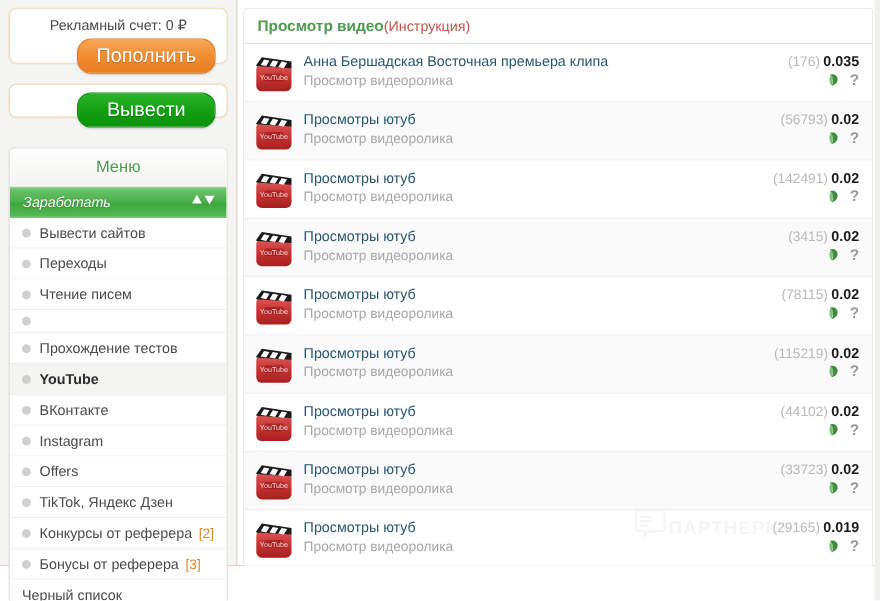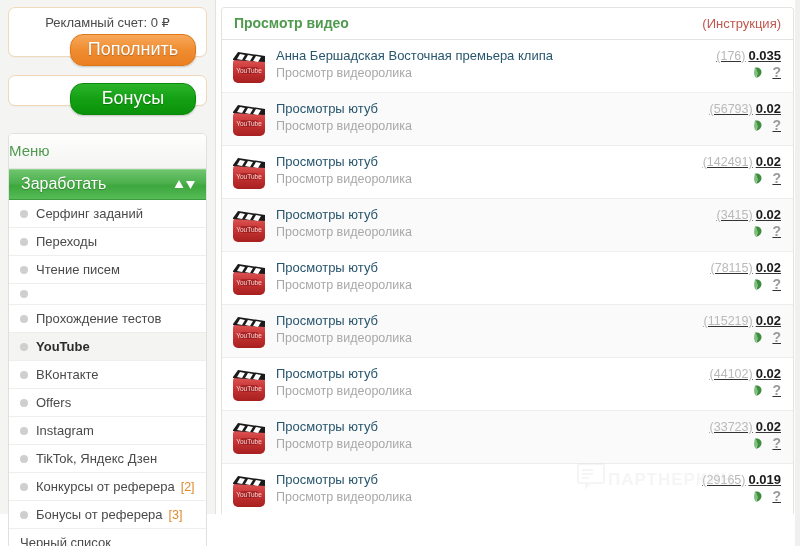--- a/index.html
+++ b/index.html
@@ -74,39 +74,39 @@
 
   .menu-panel {
     margin: 16px 8px 0 8px;
     background: #ffffff;
     border: 1px solid #e0e0dd;
     border-radius: 5px;
     overflow: hidden;
     box-shadow: 0 1px 1px rgba(0,0,0,.03);
   }
   .menu-title {
-    text-align: left;
+    text-align: center;
     color: #4f9a4f;
     font-size: 15px;
     padding: 8px 0 9px 0;
     background: linear-gradient(to bottom,#fefefe,#f4f4f2);
     border-bottom: 1px solid #e4e4e1;
   }
   .group-bar {
     display: flex;
-    align-items: center;
     justify-content: space-between;
     background: linear-gradient(to bottom,#6ec46e 0%, #4cb04c 45%, #3da73d 55%, #56bb56 100%);
     color: #ffffff;
-    font-size: 16px;
+    font-size: 13px;
     padding: 5px 10px 6px 12px;
     text-shadow: 0 1px 1px rgba(0,0,0,.25);
     cursor: pointer;
     border-top: 1px solid #8ed38e;
     border-bottom: 1px solid #3f9b3f;
+    font-style: italic;
   }
   .arrows { display: inline-block; line-height: 0; }
   .arrows svg { display: block; }
 
   .menu-item {
     display: flex;
     align-items: center;
     padding: 6px 10px 6px 11px;
     border-bottom: 1px solid #eeeeec;
     color: #4a4a4a;
@@ -153,21 +153,21 @@
     flex: 1 1 auto;
     display: flex;
     flex-direction: column;
     min-height: 0;
     overflow: hidden;
     position: relative;
   }
   .main-head {
     display: flex;
     align-items: center;
-    justify-content: space-between;
+    justify-content: flex-start;
     padding: 7px 12px 8px 12px;
     border-bottom: 1px solid #e3e3e0;
     background: #ffffff;
   }
   .main-title {
     color: #4f9a4f;
     font-size: 14px;
     font-weight: bold;
   }
   .main-link {
@@ -210,21 +210,20 @@
     font-size: 12.5px;
     line-height: 15px;
     margin-top: 3px;
   }
 
   .row-right {
     flex: 0 0 auto;
     text-align: center;
     padding-left: 10px;
     white-space: nowrap;
-    text-decoration: underline;
   }
   .row-count { color: #b9b9b9; font-size: 12.5px; }
   .row-price { color: #1a1a1a; font-size: 13px; font-weight: bold; margin-left: 3px; }
   .row-icons {
     margin-top: 3px;
     display: flex;
     justify-content: flex-end;
     align-items: center;
     gap: 7px;
   }
@@ -265,42 +264,42 @@
     <div class="acct-box">
       <div class="acct-label">Рекламный счет: 0 ₽</div>
       <div class="acct-btn-wrap">
         <span class="pill orange">Пополнить</span>
       </div>
     </div>
     <div class="acct-spacer"></div>
 
     <div class="acct-box">
       <div class="acct-btn-wrap">
-        <span class="pill green">Бонусы</span>
+        <span class="pill green">Вывести</span>
       </div>
     </div>
     <div class="acct-spacer"></div>
 
     <div class="menu-panel">
       <div class="menu-title">Меню</div>
 
       <div class="group-bar">
         <span>Заработать</span>
         <span class="arrows">
           <svg width="22" height="11" viewBox="0 0 22 11">
             <polygon points="5,1 9.5,9 0.5,9" fill="#ffffff"></polygon>
             <polygon points="16.5,10 12,2 21,2" fill="#ffffff"></polygon>
           </svg>
         </span>
       </div>
 
       <div>
         <div class="menu-item">
             <span class="bullet"></span>
-            <span>Серфинг заданий</span>
+            <span>Вывести сайтов</span>
           </div>
         <div class="menu-item">
             <span class="bullet"></span>
             <span>Переходы</span>
           </div>
         <div class="menu-item">
             <span class="bullet"></span>
             <span>Чтение писем</span>
           </div>
         <div class="menu-item">
@@ -313,25 +312,25 @@
         <div class="menu-item active">
             <span class="bullet"></span>
             <span>YouTube</span>
           </div>
         <div class="menu-item">
             <span class="bullet"></span>
             <span>ВКонтакте</span>
           </div>
         <div class="menu-item">
             <span class="bullet"></span>
+            <span>Instagram</span>
+          </div>
+        <div class="menu-item">
+            <span class="bullet"></span>
             <span>Offers</span>
-          </div>
-        <div class="menu-item">
-            <span class="bullet"></span>
-            <span>Instagram</span>
           </div>
         <div class="menu-item">
             <span class="bullet"></span>
             <span>TikTok, Яндекс Дзен</span>
           </div>
         <div class="menu-item">
             <span class="bullet"></span>
             <span>Конкурсы от реферера</span>
             <span class="badge-count">[2]</span>
           </div>

